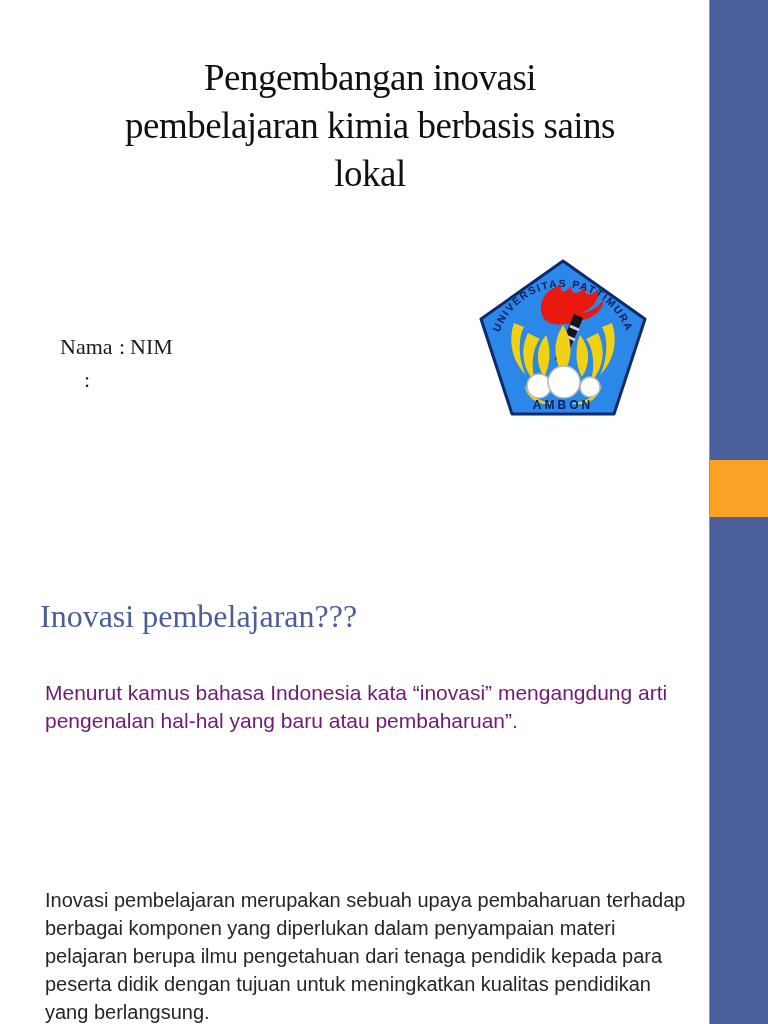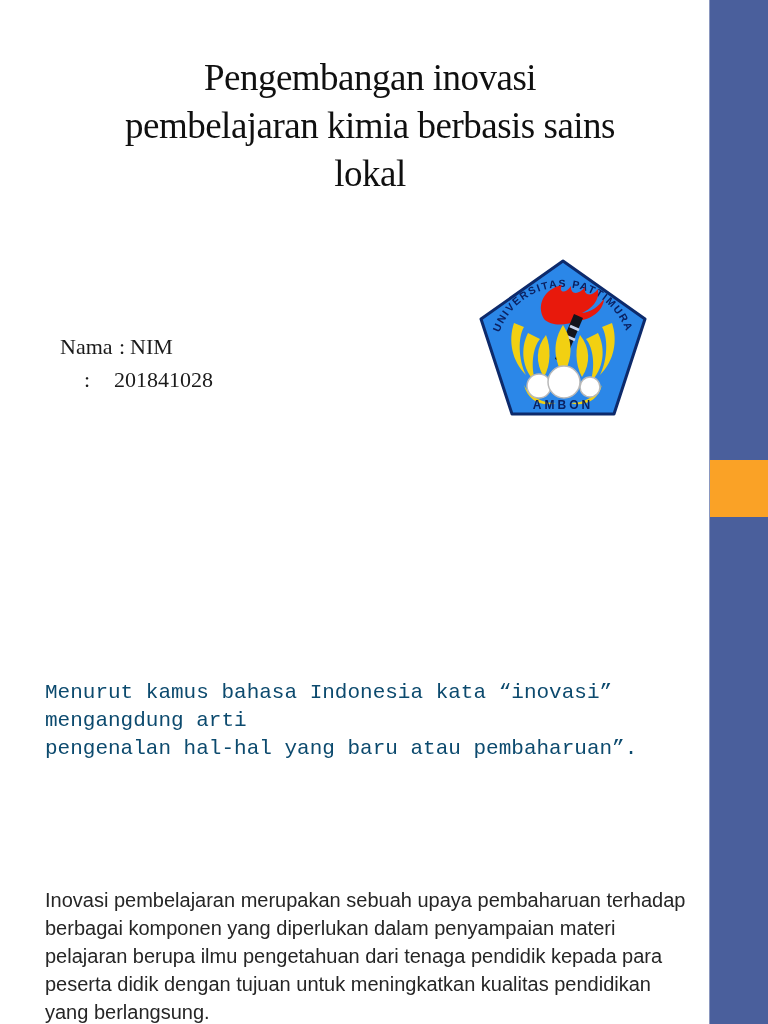--- a/index.html
+++ b/index.html
@@ -29,21 +29,21 @@
   }
   .identity .sep{text-align:center;}
   .logo{position:absolute;left:478px;top:259px;}
   .h2{
     position:absolute;left:40px;top:596px;margin:0;width:500px;
     font-family:"Liberation Serif",serif;font-weight:400;
     font-size:32px;line-height:40px;color:#4a5f99;
   }
   .para{position:absolute;left:45px;width:660px;margin:0;}
   .p-serif{
-    font-family:Liberation Mono, monospace;font-size:21px;line-height:28px;color:#0c4a6e;
+    font-family:Liberation Sans, sans-serif;font-size:21px;line-height:28px;color:#701a75;
   }
   .p-sans{
     font-family:"Liberation Sans",sans-serif;font-size:20px;line-height:28px;color:#262626;
   }
   .para1{top:679px;}
   .para2{top:784px;}
   .para3{top:886px;}
 </style>
 </head>
 <body>
@@ -53,21 +53,20 @@
   <div class="sidebar"></div>
   <div class="accent"></div>
 
   <h1 class="title">Pengembangan inovasi<br>pembelajaran kimia berbasis sains<br>lokal</h1>
 
   <div class="identity">
     <span>Nama</span>
     <span class="sep">:</span>
     <span>NIM</span>
     <span class="sep">:</span>
-    <span>201841028</span>
   </div>
 
   <svg class="logo" width="170" height="160" viewBox="0 0 170 160">
     <polygon points="85,2 167,60 136,155 34,155 3,60" fill="#2b87e8" stroke="#0d2a6b" stroke-width="3" stroke-linejoin="round"></polygon>
     <path id="arcTop" d="M 18,95 A 67 67 0 0 1 152,95" fill="none"></path>
     <text font-family="Liberation Sans, sans-serif" font-size="10.5" font-weight="bold" fill="#0b2161" letter-spacing="1.6">
       <textPath href="#arcTop" startOffset="50%" text-anchor="middle">UNIVERSITAS PATTIMURA</textPath>
     </text>
     <path d="M66,60 C58,46 66,30 84,26 C80,33 87,36 93,27 C92,35 100,37 107,28
              C105,36 113,39 120,30 C122,42 113,50 104,54 C113,53 120,48 126,40
@@ -87,19 +86,20 @@
       <path d="M124,126 C118,138 106,144 92,144 C106,148 120,142 124,126 Z"></path>
     </g>
     <g fill="#ffffff" stroke="#b9b9b9" stroke-width="1.5">
       <circle cx="61" cy="127" r="12"></circle>
       <circle cx="112" cy="128" r="10"></circle>
       <circle cx="86" cy="123" r="16"></circle>
     </g>
     <text x="85" y="150" text-anchor="middle" font-family="Liberation Sans, sans-serif" font-size="12" font-weight="bold" letter-spacing="3" fill="#0b2161">AMBON</text>
   </svg>
 
+  <h2 class="h2">Inovasi pembelajaran???</h2>
 
   <p class="para p-serif para1">Menurut kamus bahasa Indonesia kata “inovasi” mengangdung arti<br>pengenalan hal-hal yang baru atau pembaharuan”.</p>
 
 
   <p class="para p-sans para3">Inovasi pembelajaran merupakan sebuah upaya pembaharuan terhadap<br>berbagai komponen yang diperlukan dalam penyampaian materi<br>pelajaran berupa ilmu pengetahuan dari tenaga pendidik kepada para<br>peserta didik dengan tujuan untuk meningkatkan kualitas pendidikan<br>yang berlangsung.</p>
 
 </div>
 
 </body></html>

